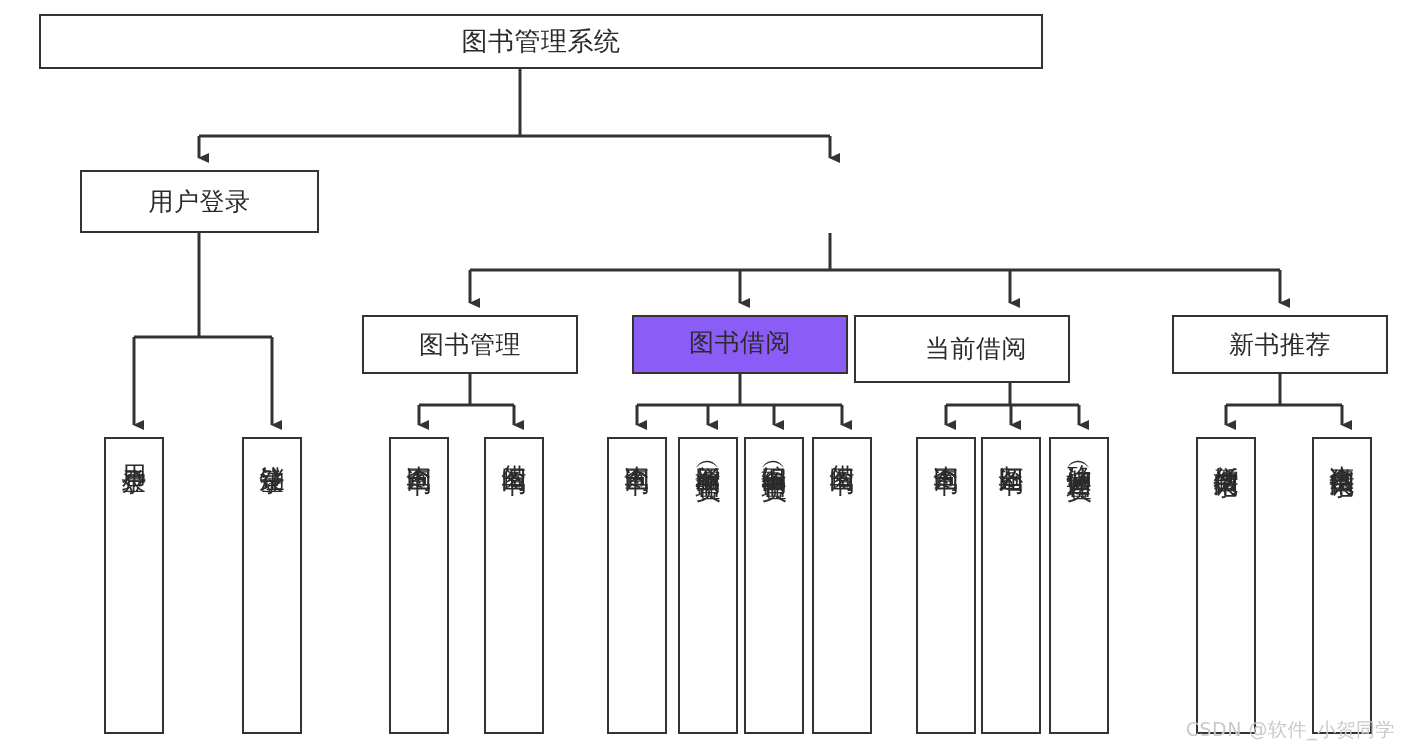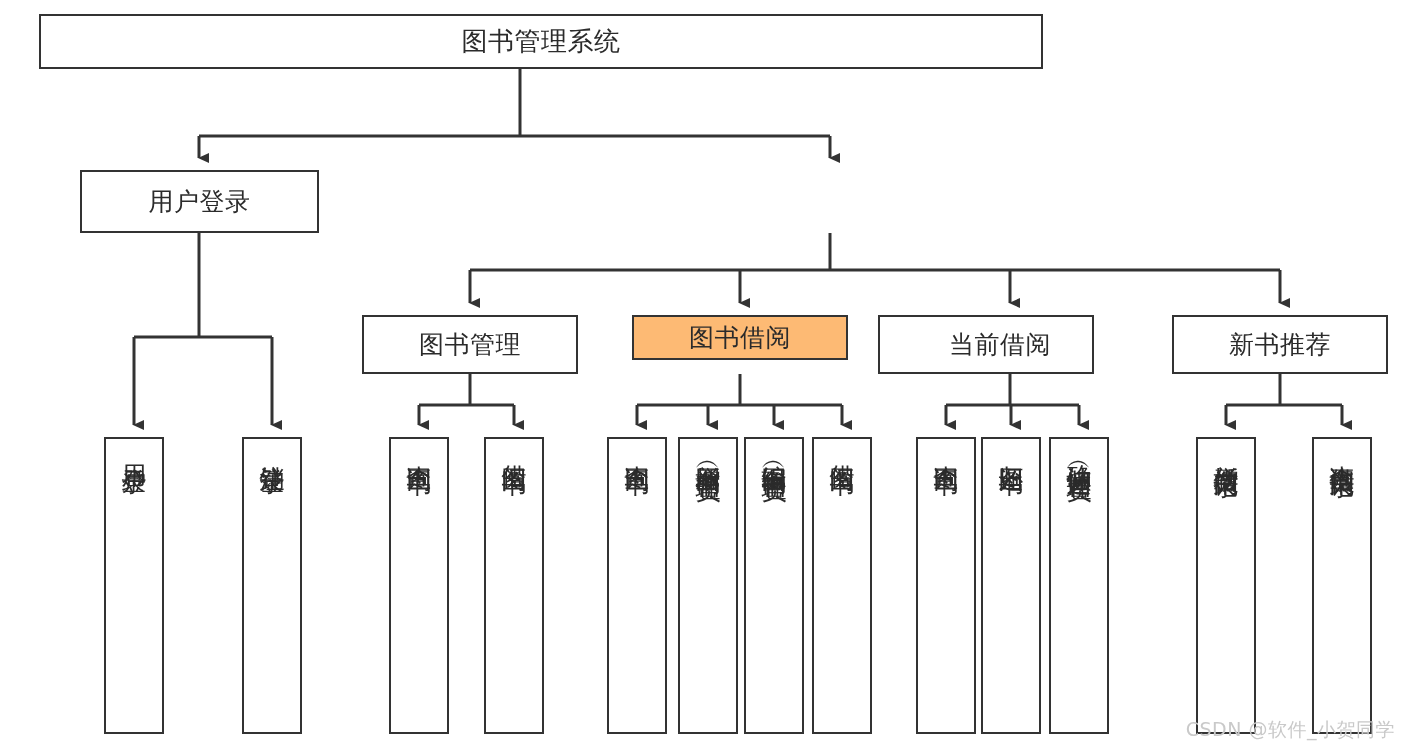--- a/index.html
+++ b/index.html
@@ -143,25 +143,25 @@
 
   <div class="node-box horizontal" style="left: 80px; top: 170px; width: 239px; height: 63px; border-color: rgb(51, 51, 51); background: rgb(255, 255, 255);">
     <span class="node-label" style="color: rgb(43, 43, 43);">用户登录</span>
   </div>
 
 
   <div class="node-box horizontal" style="left: 362px; top: 315px; width: 216px; height: 59px; border-color: rgb(51, 51, 51); background: rgb(255, 255, 255);">
     <span class="node-label" style="color: rgb(43, 43, 43);">图书管理</span>
   </div>
 
-  <div class="node-box horizontal" style="left: 632px; top: 315px; width: 216px; height: 45px; border-color: rgb(51, 51, 51); background: #fdba74;">
+  <div class="node-box horizontal" style="left: 632px; top: 315px; width: 216px; height: 59px; border-color: rgb(51, 51, 51); background: #8b5cf6; font-family: Liberation Mono, monospace;">
     <span class="node-label" style="color: rgb(43, 43, 43);">图书借阅</span>
   </div>
 
-  <div class="node-box horizontal" style="left: 878px; top: 315px; width: 216px; height: 59px; border-color: rgb(51, 51, 51); background: rgb(255, 255, 255); padding-left: 28px;">
+  <div class="node-box horizontal" style="left: 854px; top: 315px; width: 216px; height: 68px; border-color: rgb(51, 51, 51); background: rgb(255, 255, 255); padding-left: 28px;">
     <span class="node-label" style="color: rgb(43, 43, 43);">当前借阅</span>
   </div>
 
   <div class="node-box horizontal" style="left: 1172px; top: 315px; width: 216px; height: 59px; border-color: rgb(51, 51, 51); background: rgb(255, 255, 255);">
     <span class="node-label" style="color: rgb(43, 43, 43);">新书推荐</span>
   </div>
 
   <div class="node-box vertical" style="left: 104px; top: 437px; width: 60px; height: 297px; border-color: rgb(51, 51, 51); background: rgb(255, 255, 255);">
     <span class="node-label" style="color: rgb(43, 43, 43);">用户登录</span>
   </div>

